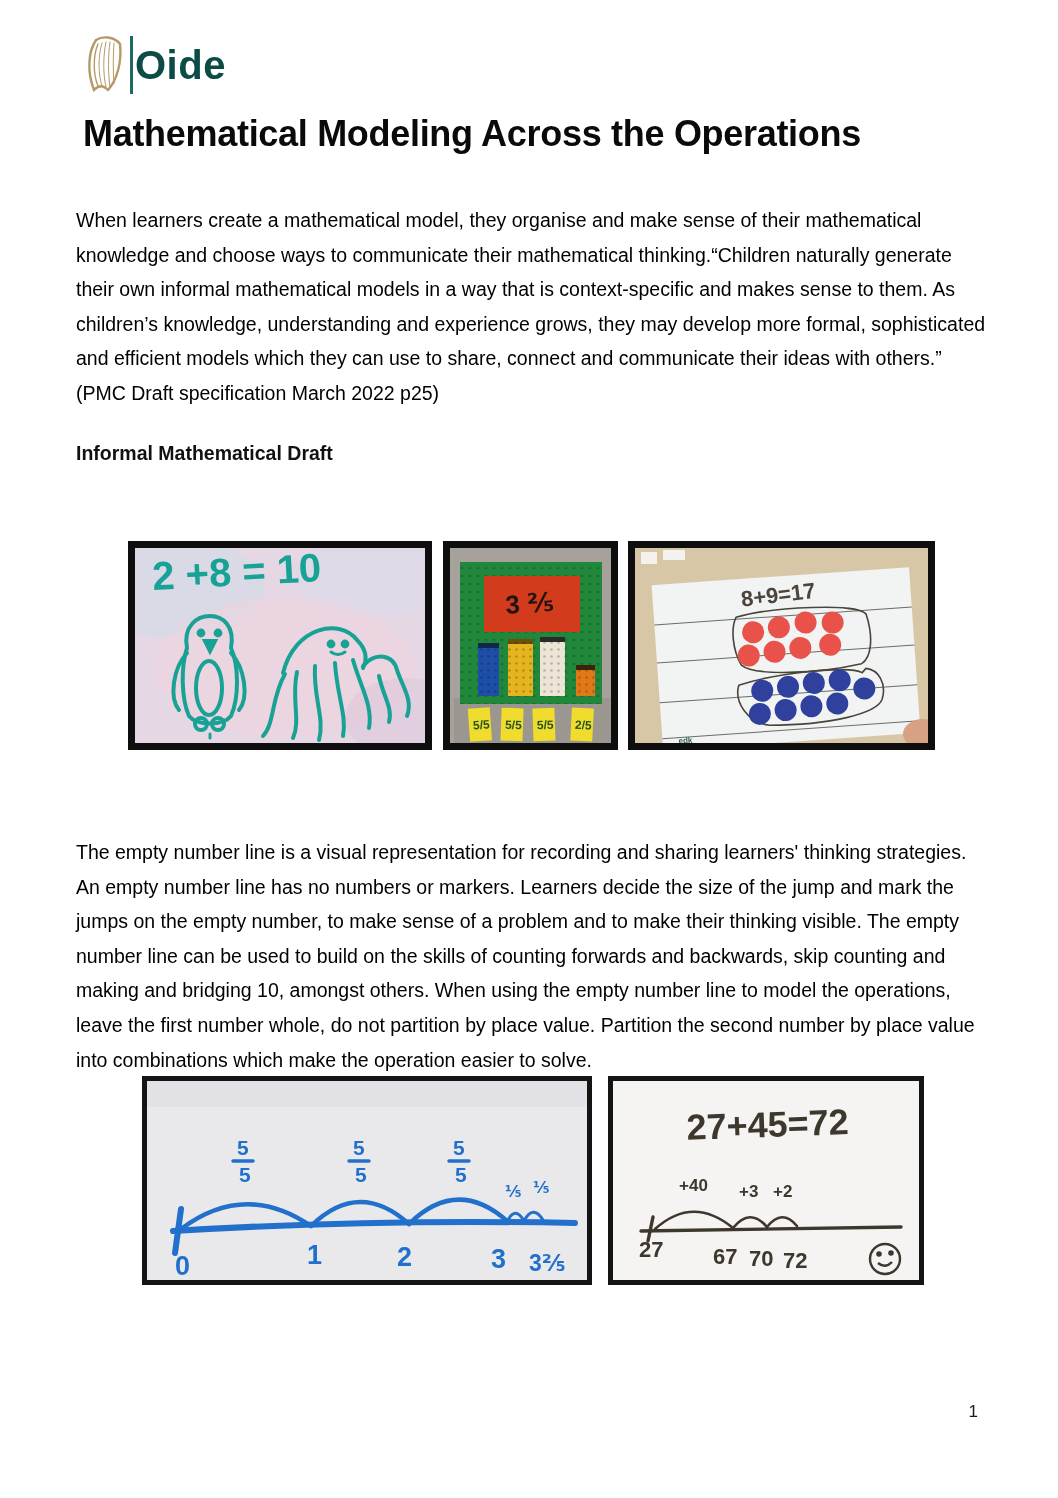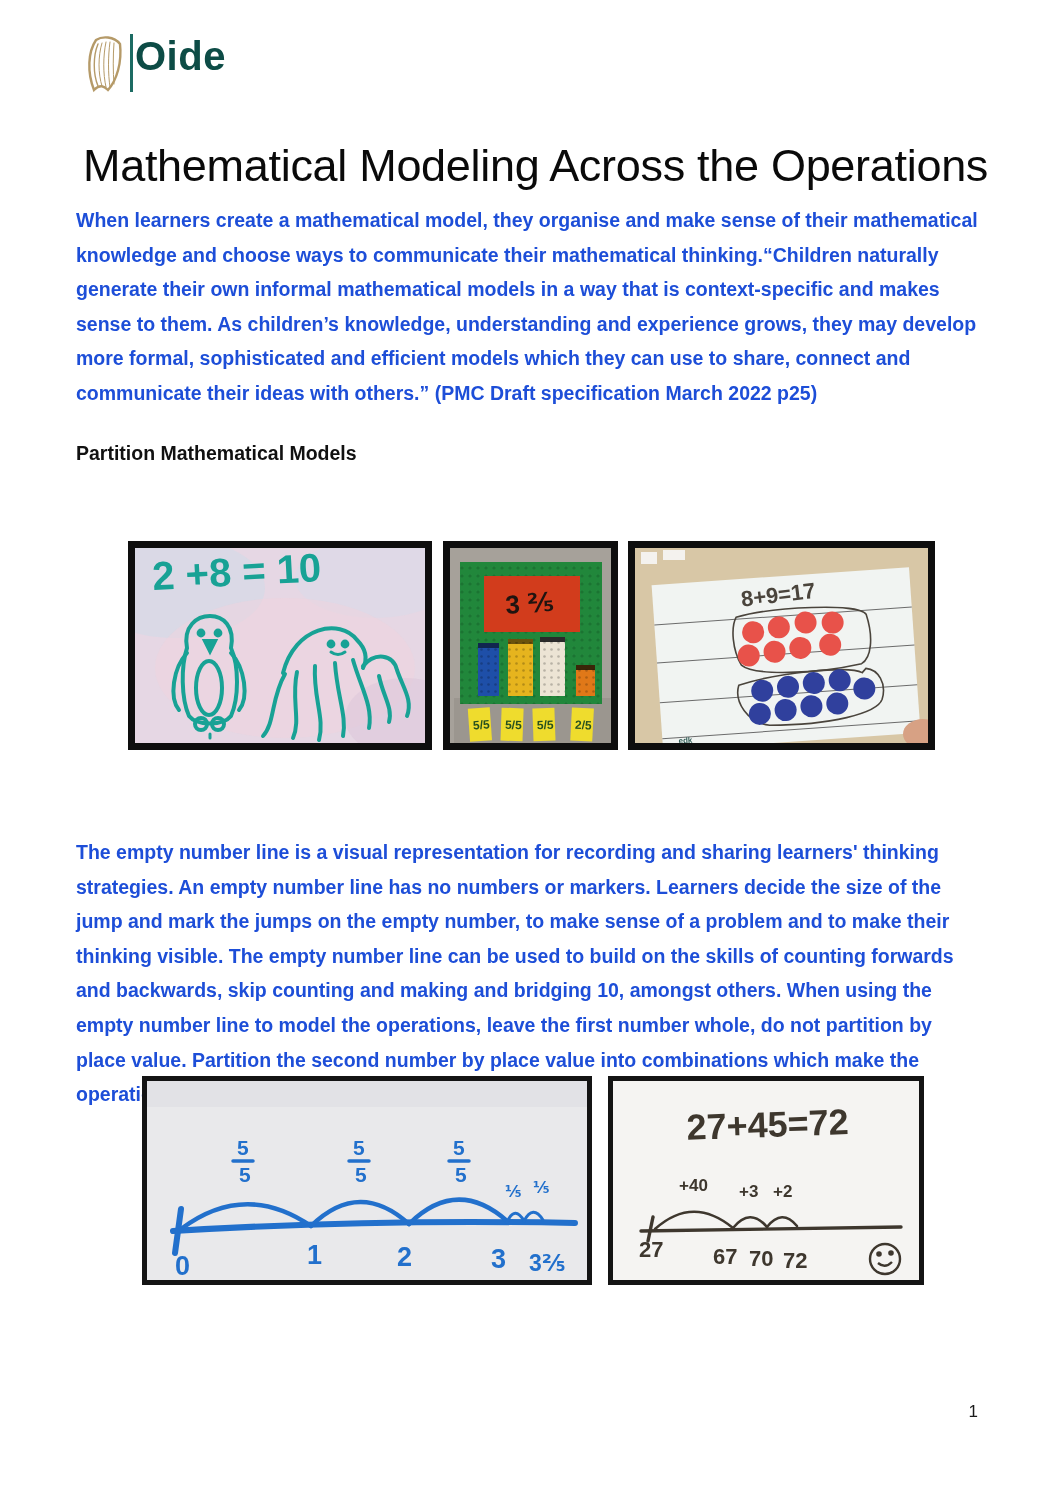--- a/index.html
+++ b/index.html
@@ -5,32 +5,32 @@
   html,body{margin:0;padding:0;background:#ffffff;}
   .page{
     position:relative;
     width:1058px;height:1498px;
     background:#ffffff;
     font-family:"Liberation Sans","DejaVu Sans",sans-serif;
     color:#222;
     overflow:hidden;
   }
   
-  .logo{position:absolute;left:84px;top:34px;display:flex;align-items:flex-start;gap:2px;}
+  .logo{position:absolute;left:84px;top:34px;display:flex;align-items:center;gap:2px;}
   .logo .divider{width:3px;height:58px;background:#1c6b63;}
   .logo .org{font-size:40px;font-weight:bold;color:#0d4c46;letter-spacing:.5px;}
   
   .doc-title{
-    position:absolute;left:83px;top:140px;width:920px;
-    font-size:45px;font-weight:normal;color:#0a0a0a;margin:0;letter-spacing:-.3px;
+    position:absolute;left:83px;top:113px;width:920px;
+    font-size:36px;font-weight:bold;color:#0a0a0a;margin:0;letter-spacing:-.3px;
   }
   
   .para{
     position:absolute;left:76px;width:910px;
-    font-size:19.5px;line-height:34.6px;color:#1d4ed8;margin:0;font-weight:bold;
+    font-size:19.5px;line-height:34.6px;color:#000000;margin:0;
   }
   .sec-heading{
     position:absolute;left:76px;width:910px;
     font-size:19.5px;font-weight:bold;color:#111;margin:0;line-height:34px;
   }
   
   .photo{position:absolute;box-sizing:border-box;background:#ddd;}
   .b7{border:7px solid #0e0e0e;}
   .b5{border:5px solid #141414;}
   .photo svg{display:block;width:100%;height:100%;}
@@ -57,21 +57,21 @@
       </g>
     </svg>
     <div class="divider"></div>
     <div class="org">Oide</div>
   </div>
 
   <h1 class="doc-title">Mathematical Modeling Across the Operations</h1>
 
   <p class="para" style="top:203px;">When learners create a mathematical model, they organise and make sense of their mathematical knowledge and choose ways to communicate their mathematical thinking.“Children naturally generate their own informal mathematical models in a way that is context-specific and makes sense to them. As children’s knowledge, understanding and experience grows, they may develop more formal, sophisticated and efficient models which they can use to share, connect and communicate their ideas with others.” (PMC Draft specification March 2022 p25)</p>
 
-  <h2 class="sec-heading" style="top:436px;">Partition Mathematical Models</h2>
+  <h2 class="sec-heading" style="top:436px;">Informal Mathematical Draft</h2>
 
   <div class="photo b7" style="left:128px;top:541px;width:304px;height:209px;">
     <svg viewBox="0 0 290 195" preserveAspectRatio="none">
       <rect width="290" height="195" fill="#e6d7e4"></rect>
       <ellipse cx="40" cy="40" rx="90" ry="50" fill="#cfdbe8" opacity=".55"></ellipse>
       <ellipse cx="240" cy="30" rx="80" ry="40" fill="#d4dcec" opacity=".4"></ellipse>
       <ellipse cx="150" cy="120" rx="130" ry="70" fill="#efd3de" opacity=".5"></ellipse>
       <ellipse cx="270" cy="170" rx="60" ry="40" fill="#dcc6da" opacity=".5"></ellipse>
       <text x="18" y="42" font-size="40" class="hand-teal" transform="rotate(-3 18 42)">2 +8 = 10</text>
 

